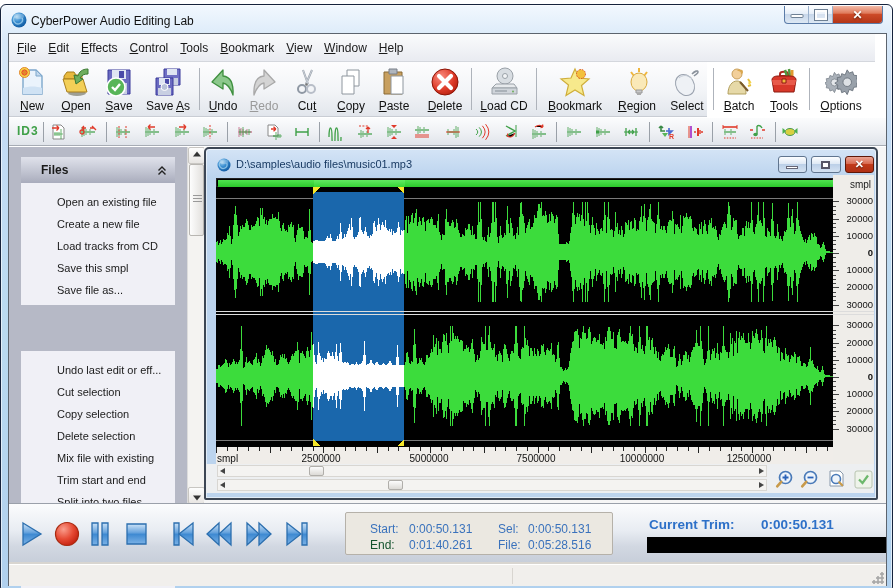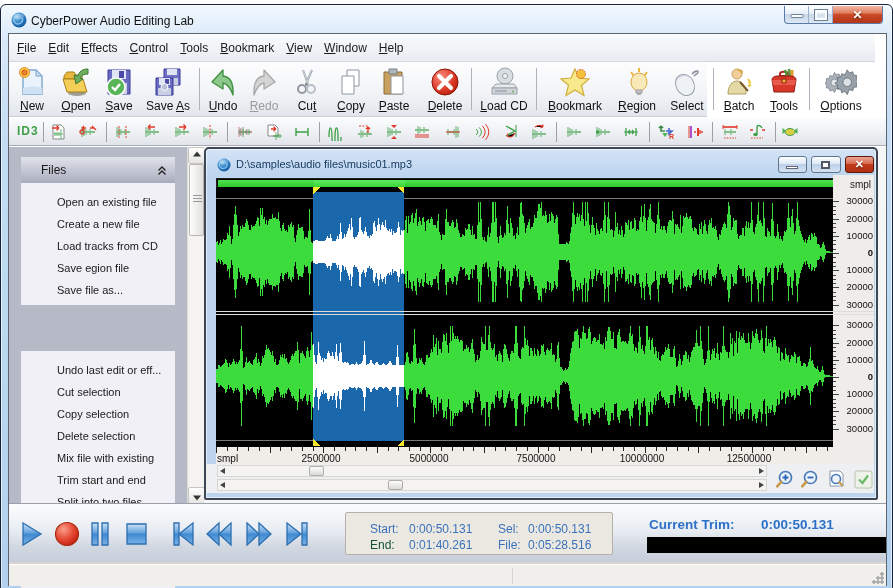--- a/index.html
+++ b/index.html
@@ -18,21 +18,21 @@
 .ticon{position:absolute;left:-16px;top:1px;width:32px;height:32px}
 .tlab{position:absolute;left:-60px;top:34px;width:120px;font-size:12px;color:#111}
 .dis .tlab{color:#9a9a9a}
 .tsep{position:absolute;top:6px;width:1px;height:42px;background:#aeb3bb}
 #stoolbar{position:absolute;left:0;top:84px;width:877px;height:28px;background:linear-gradient(#fbfcfd,#eef0f4 55%,#e0e4ea);border-bottom:1px solid #a7acb4}
 .id3{position:absolute;left:8px;top:6px;font-size:12px;font-weight:bold;color:#3fa048;letter-spacing:1px}
 .ssep{position:absolute;top:4px;width:1px;height:20px;background:#9aa0a8}
 .sic{position:absolute;top:5px;width:18px;height:18px}
 #main{position:absolute;left:0;top:113px;width:877px;height:357px}
 #sidebar{position:absolute;left:0;top:0;width:178px;height:357px;background:#b6b9c6}
-.phead{position:absolute;left:12px;width:154px;height:26px;background:linear-gradient(#e0e2eb,#c2c5d2 55%,#a9acbc);font-size:12px;font-weight:normal;color:#1a1a1a}
+.phead{position:absolute;left:12px;width:154px;height:26px;background:linear-gradient(#e0e2eb,#c2c5d2 55%,#a9acbc);font-size:12px;font-weight:bold;color:#1a1a1a}
 .phead span{position:absolute;left:20px;top:6px}
 .phead .chev{left:136px;top:8px}
 .pbody{position:absolute;left:12px;width:154px;background:#f0f0f6}
 .pitem{position:absolute;left:48px;width:130px;font-size:11px;color:#1a1a1a}
 #sscroll{position:absolute;left:178px;top:0;width:17px;height:357px;background:#f4f3f1;border-left:1px solid #dcdcdc}
 .sbtn{position:absolute;left:0;width:17px;height:17px;background:linear-gradient(#fdfdfd,#e8e6e3);border:1px solid #c8c6c2;border-radius:2px}
 .arr{position:absolute;left:50%;top:50%;transform:translate(-50%,-50%);width:0;height:0}
 #sthumb{position:absolute;left:1px;top:17px;width:15px;height:72px;background:linear-gradient(90deg,#fdfdfd,#e2e0dd);border:1px solid #b8b6b2;border-radius:2px}
 #mdibg{position:absolute;left:195px;top:0;width:682px;height:357px;background:#f6f6f6}
 #child{position:absolute;left:195px;top:0px;width:674px;height:353px;background:linear-gradient(#d4e4f6,#bcd4ee 28px,#bcd4ee);border:2px solid #3c4654;border-radius:5px 5px 2px 2px;box-shadow:inset 0 0 0 1px rgba(255,255,255,.55)}
@@ -484,21 +484,21 @@
 <div class="phead" style="top:10px">
             <span>Files</span>
             <span class="chev"><svg width="10" height="10" viewBox="0 0 10 10" style="">
                 <path d="M1.5 4.5L5 1l3.5 3.5M1.5 8.5L5 5l3.5 3.5" fill="none" stroke="#222" stroke-width="1.4"></path>
               </svg></span>
           </div>
           <div class="pbody" style="top:36px;height:122px"></div>
           <div class="pitem" style="top:49px">Open an existing file</div>
           <div class="pitem" style="top:71px">Create a new file</div>
           <div class="pitem" style="top:93px">Load tracks from CD</div>
-          <div class="pitem" style="top:115px">Save egion file</div>
+          <div class="pitem" style="top:115px">Save this smpl</div>
           <div class="pitem" style="top:137px">Save file as...</div>
           <div class="pbody" style="top:204px;height:293px"></div>
           <div class="pitem" style="top:217px">Undo last edit or eff...</div>
           <div class="pitem" style="top:239px">Cut selection</div>
           <div class="pitem" style="top:261px">Copy selection</div>
           <div class="pitem" style="top:283px">Delete selection</div>
           <div class="pitem" style="top:305px">Mix file with existing</div>
           <div class="pitem" style="top:327px">Trim start and end</div>
           <div class="pitem" style="top:349px">Split into two files</div>
 </div>

